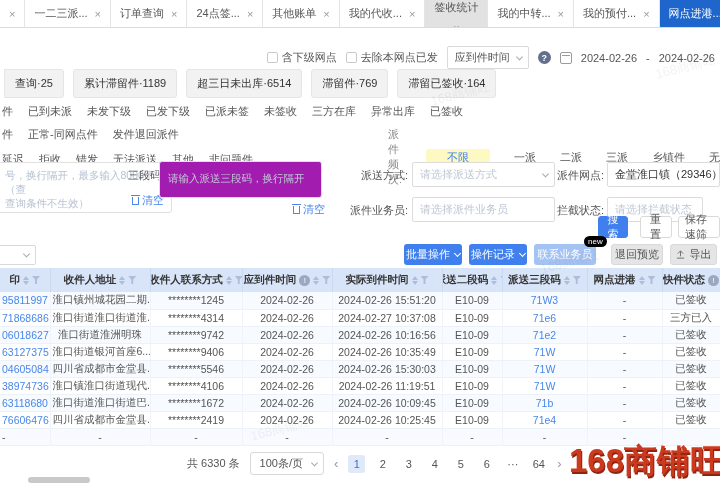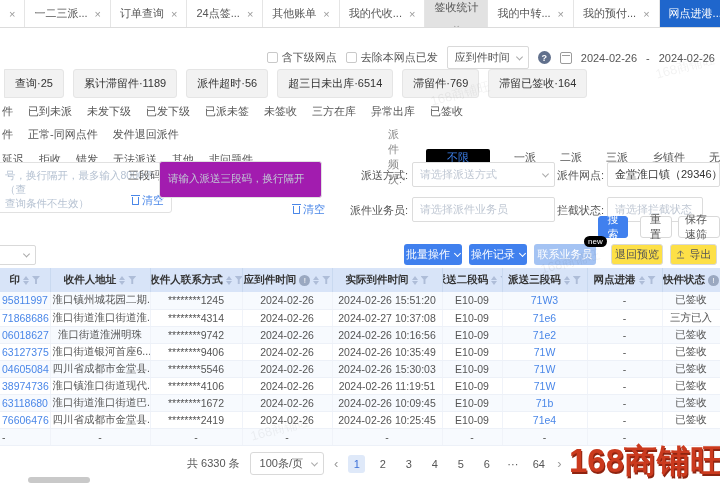--- a/index.html
+++ b/index.html
@@ -31,21 +31,21 @@
   .stat{background:#f2f2f2;border:1px solid #e5e5e5;border-radius:3px;padding:6px 10px;color:#333;white-space:nowrap;font-size:11px;cursor:pointer;}
   .stat:first-child{margin-left:-12px;border-radius:0 3px 3px 0;}
 
   
   .links{position:absolute;display:flex;gap:15px;color:#555;align-items:center;}
   .lk{white-space:nowrap;cursor:pointer;}
   #statusrow{top:104px;left:2px;}
   #typerow{top:127px;left:2px;}
   #freqrow{top:127px;left:388px;gap:24px;}
   .freq-label{color:#8a8a8a;}
-  .freq-opt.selected{color:#3d7fe8;background:#000000;padding:1px 21px;border-radius:2px;}
+  .freq-opt.selected{color:#3d7fe8;background:#fef9c3;padding:1px 21px;border-radius:2px;}
   #problemrow{top:152px;left:2px;}
 
   
   .wbox{position:absolute;left:-34px;top:162px;width:206px;height:51px;border:1px solid #e1e1e1;border-radius:3px;background:#fff;}
   .wbox .ph{position:absolute;left:38px;top:5px;right:6px;color:#b6c2d2;line-height:14px;font-size:10.5px;}
   .clear{position:absolute;right:7px;bottom:4px;display:flex;align-items:center;gap:3px;color:#4a87e8;cursor:pointer;}
   .trash{width:7px;height:8px;border:1px solid #4a87e8;border-top:none;border-radius:0 0 1px 1px;position:relative;display:inline-block;}
   .trash::before{content:"";position:absolute;left:-2px;right:-2px;top:-2px;height:1px;background:#4a87e8;}
   .seg-label{position:absolute;left:128px;top:168px;color:#555;}
   .sbox{position:absolute;left:159px;top:161px;width:163px;height:37px;border:1px solid #e1e1e1;border-radius:3px;background:#a21caf;}
@@ -56,21 +56,21 @@
   .finput.value{color:#333;}
   .btn{position:absolute;height:22px;display:flex;align-items:center;justify-content:center;border-radius:3px;font-size:11px;padding:0 9px;cursor:pointer;}
   .btn.primary{background:#4080ee;color:#fff;border:1px solid #4080ee;}
   .btn.plain{background:#fff;border:1px solid #d9d9d9;color:#555;}
 
   
   .mini{position:absolute;left:-18px;top:245px;width:54px;height:20px;border:1px solid #d9d9d9;border-radius:2px;background:#fff;}
   .abtn{position:absolute;top:244px;height:21px;display:flex;align-items:center;justify-content:center;gap:5px;border-radius:3px;font-size:11px;cursor:pointer;}
   .abtn.blue{background:#4080ee;color:#fff;}
   .abtn.lite{background:#a4c3f3;color:#fff;}
-  .abtn.plain{background:#fde047;border:1px solid #d9d9d9;color:#555;text-align:right;}
+  .abtn.plain{background:#e5e5e5;border:1px solid #d9d9d9;color:#555;text-align:right;}
   .chev-w{width:5px;height:5px;border-right:1px solid #fff;border-bottom:1px solid #fff;transform:rotate(45deg);margin-top:-3px;}
   .newb{position:absolute;left:584px;top:236px;background:#000000;color:#fff;font-size:8px;line-height:11px;padding:0 4px;border-radius:6px;z-index:3;}
 
   
   .tbl{position:absolute;left:0;top:268px;width:720px;border-collapse:collapse;table-layout:fixed;font-size:10.5px;}
   .tbl th{background:#d8e4f8;height:24px;font-weight:bold;color:#333;border-right:1px solid #c9d9f0;padding:0 1px;overflow:hidden;white-space:nowrap;}
   .thwrap{display:flex;align-items:center;justify-content:center;gap:3px;}
   .tbl td{height:17px;text-align:center;color:#555;border-bottom:1px solid #edf1f8;border-right:1px solid #f0f3f9;white-space:nowrap;overflow:hidden;padding:0 2px;}
   .tbl tbody tr:nth-child(odd) td{background:#f7fafe;}
   .tbl td.link{color:#4a87e8;cursor:pointer;}
@@ -157,21 +157,20 @@
     <span class="help">?</span>
     <span class="cal"></span>
     <span>2024-02-26</span>
     <span>-</span>
     <span>2024-02-26</span>
   </div>
 
   <div class="stats">
       <button class="stat">查询·25</button>
       <button class="stat">累计滞留件·1189</button>
-      <button class="stat">派件超时·56</button>
       <button class="stat">超三日未出库·6514</button>
       <button class="stat">滞留件·769</button>
       <button class="stat">滞留已签收·164</button>
     </div>
 
   <div class="links" id="statusrow">
       <span class="lk">件</span>
       <span class="lk">已到未派</span>
       <span class="lk">未发下级</span>
       <span class="lk">已发下级</span>

